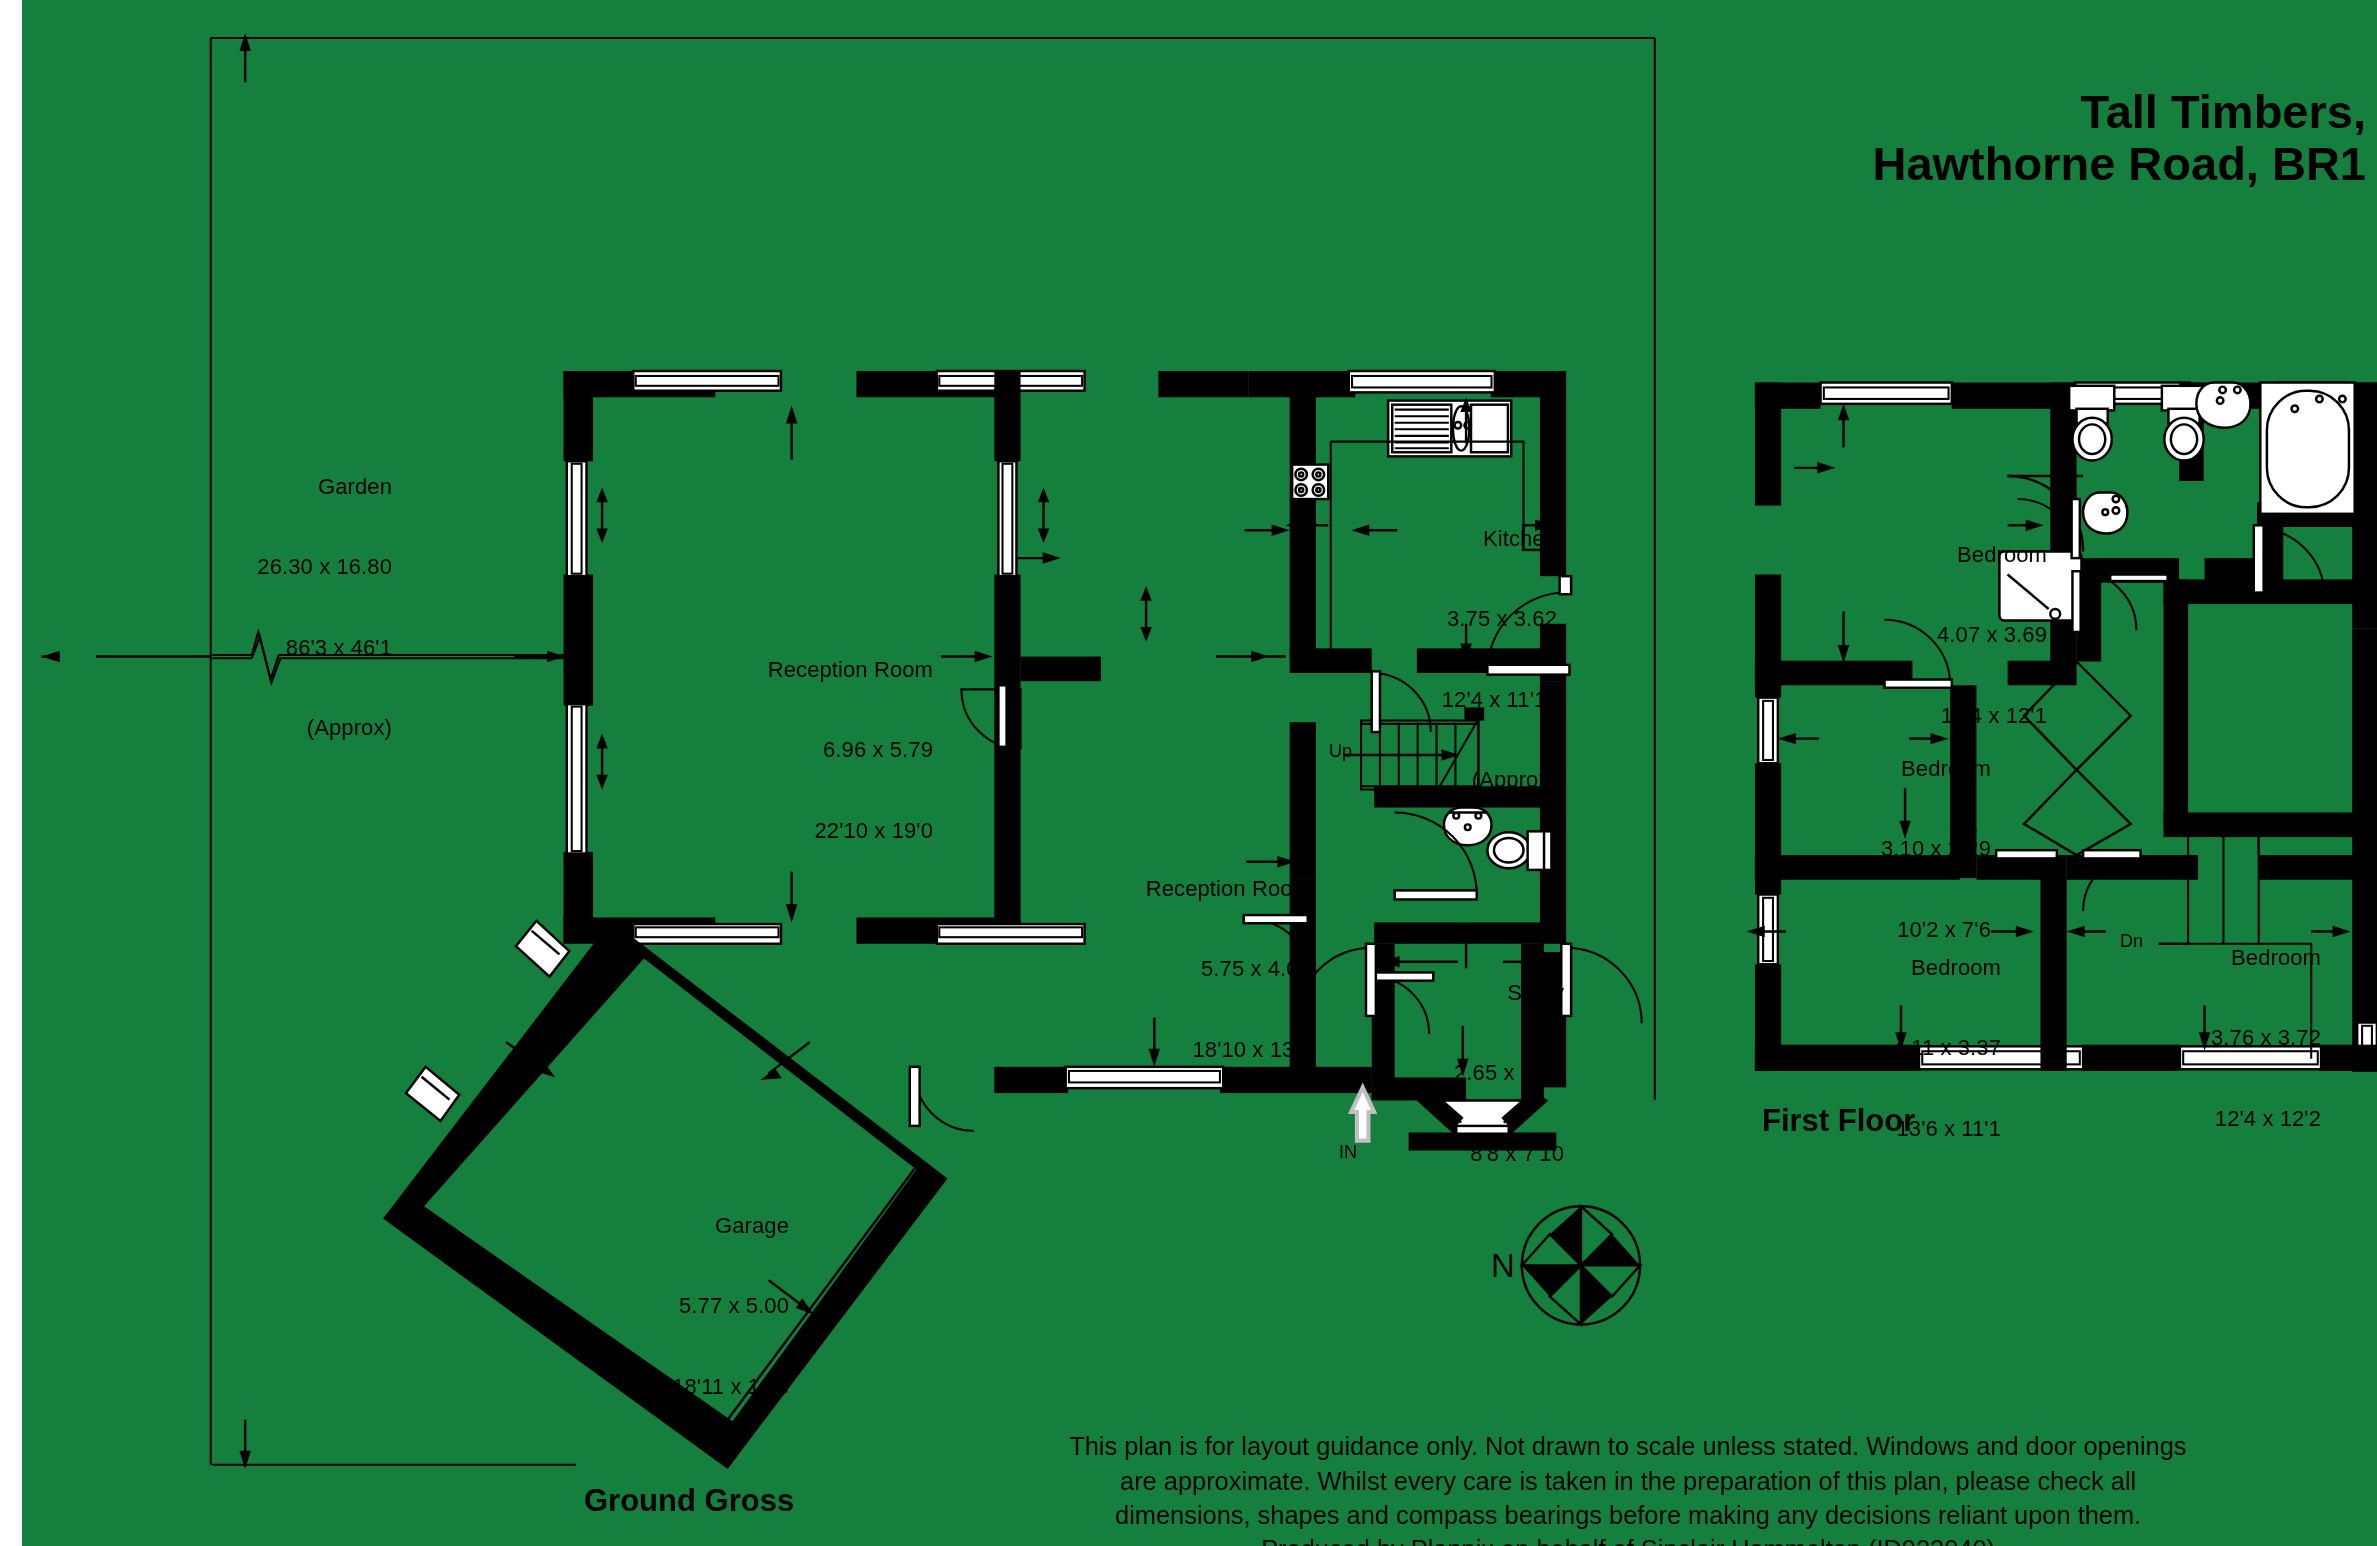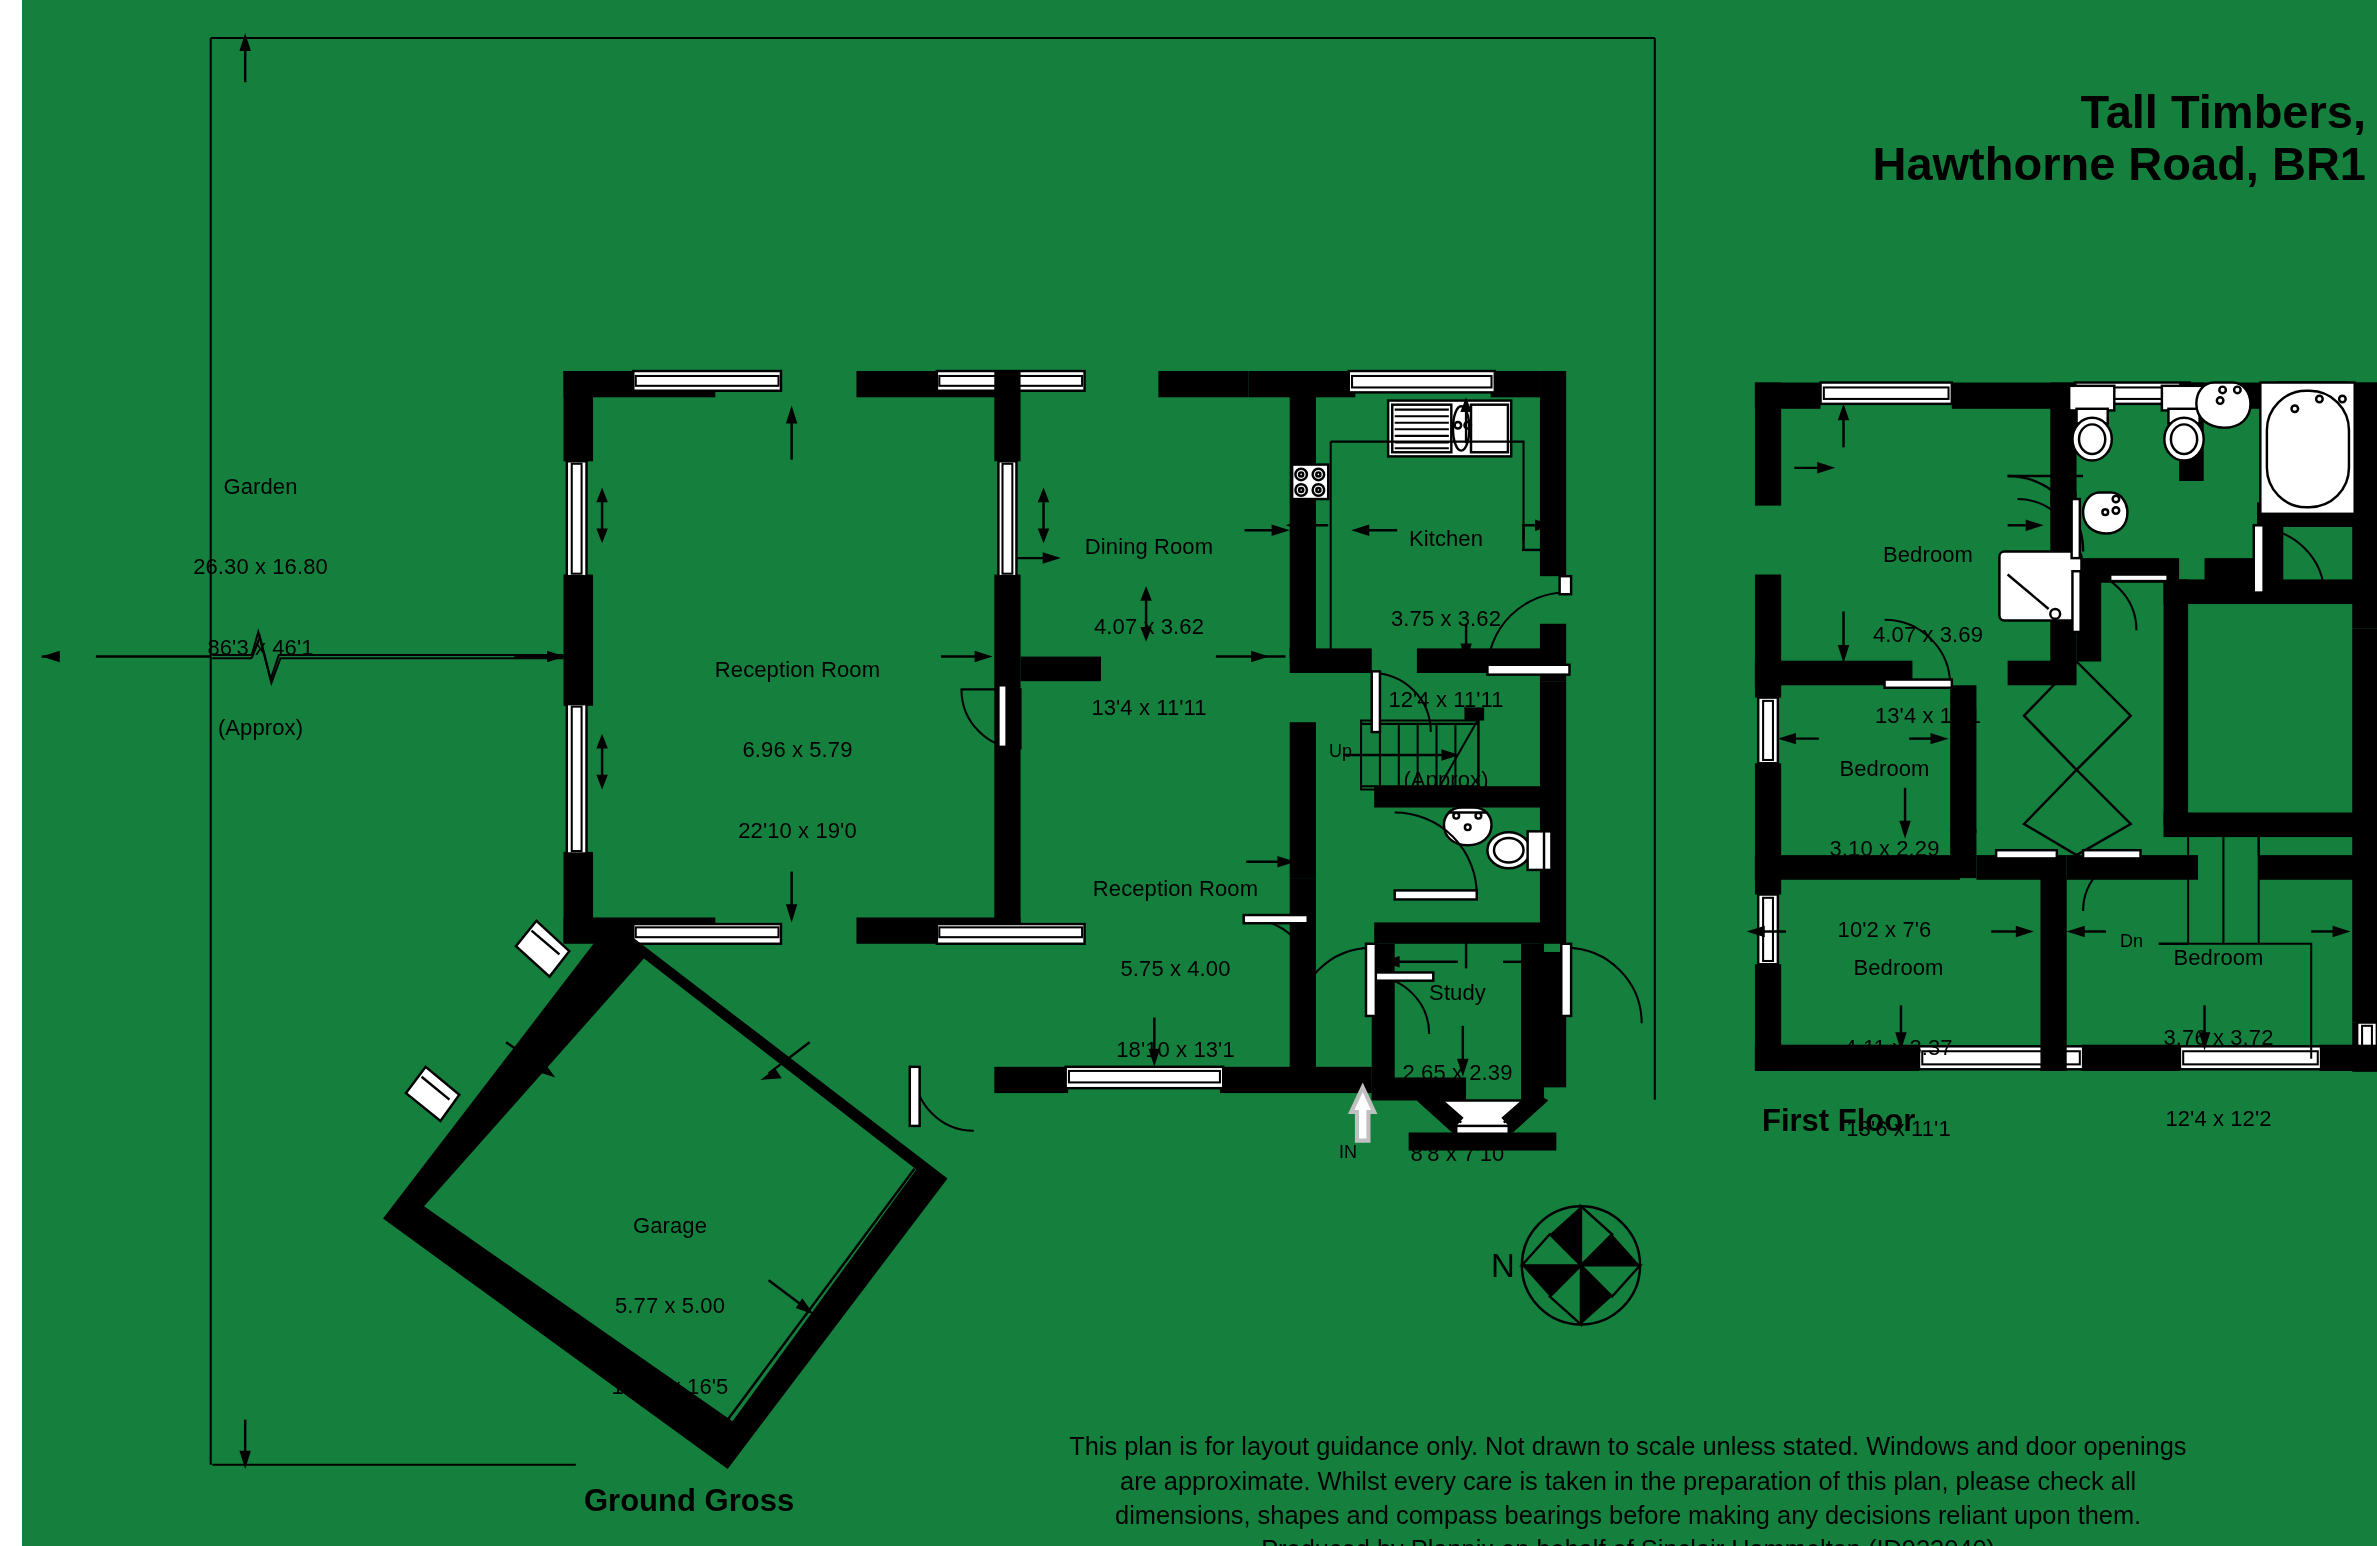--- a/index.html
+++ b/index.html
@@ -36,21 +36,21 @@
 
   .txt {
     position: absolute;
     white-space: pre;
     font-family: "Liberation Sans", sans-serif;
     color: #000000;
     line-height: 1.22;
   }
   .room-label {
     font-size: 22px;
-    text-align: center;
+    text-align: right;
     letter-spacing: 0.1px;
   }
   .room-label .ln { display: block; }
   .title-main {
     font-size: 47px;
     font-weight: bold;
     text-align: right;
     line-height: 1.12;
   }
   .title-sub {
@@ -576,25 +576,20 @@
     <span class="ln">86'3 x 46'1</span>
     <span class="ln">(Approx)</span>
   </div>
 
   <div class="txt room-label" style="left:640px; top:603px; width:271px;">
     <span class="ln">Reception Room</span>
     <span class="ln">6.96 x 5.79</span>
     <span class="ln">22'10 x 19'0</span>
   </div>
 
-  <div class="txt room-label" style="left:1000px; top:480px; width:254px;">
-    <span class="ln">Dining Room</span>
-    <span class="ln">4.07 x 3.62</span>
-    <span class="ln">13'4 x 11'11</span>
-  </div>
 
   <div class="txt room-label" style="left:1313px; top:472px; width:222px;">
     <span class="ln">Kitchen</span>
     <span class="ln">3.75 x 3.62</span>
     <span class="ln">12'4 x 11'11</span>
     <span class="ln">(Approx)</span>
   </div>
 
   <div class="txt room-label" style="left:1018px; top:822px; width:271px;">
     <span class="ln">Reception Room</span>

